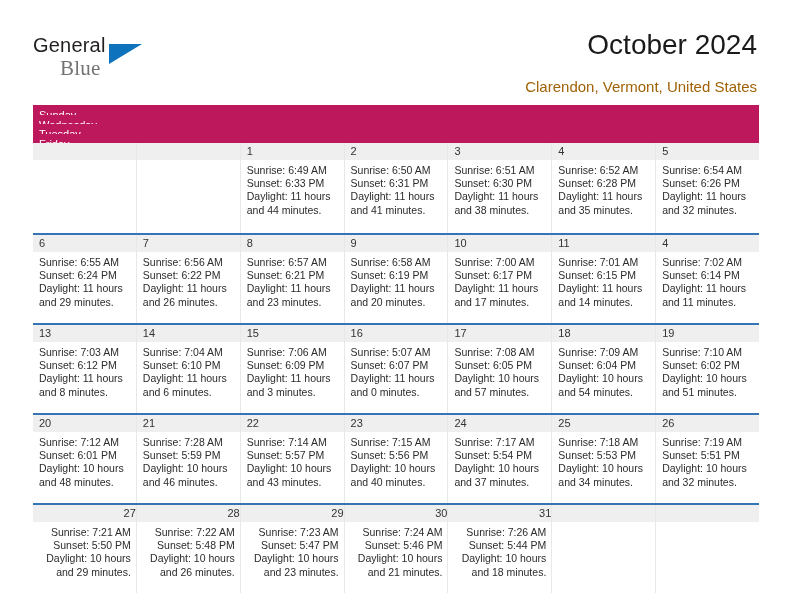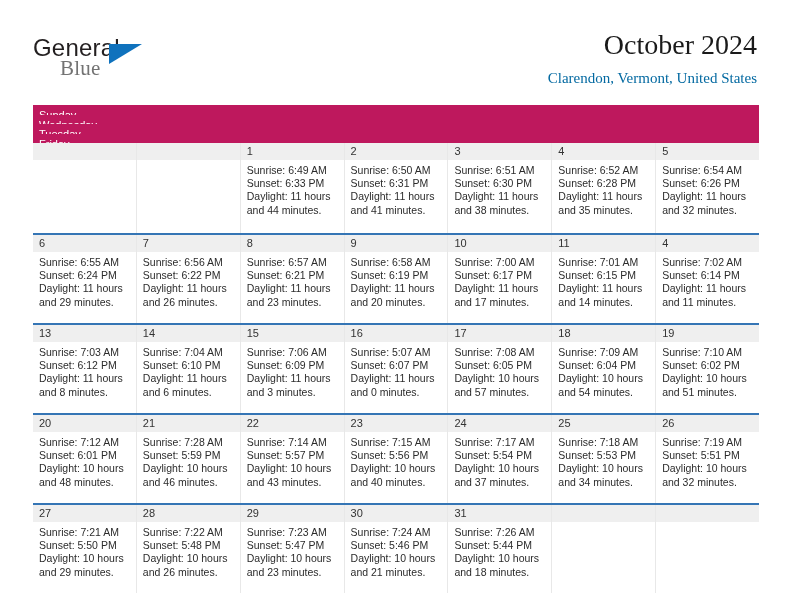--- a/index.html
+++ b/index.html
@@ -33,21 +33,21 @@
     position: absolute;
     left: 0;
     top: 6px;
     width: 120px;
     height: 56px;
   }
   .brand-general {
     position: absolute;
     left: 0;
     top: 0;
-    font-size: 24px;
+    font-size: 20px;
     letter-spacing: 0.2px;
     color: #231f20;
     font-family: "Liberation Sans", sans-serif;
   }
   .brand-blue {
     position: absolute;
     left: 27px;
     top: 22px;
     font-size: 21px;
     letter-spacing: 0.2px;
@@ -62,34 +62,33 @@
     height: 0;
     border-left: 33px solid #0f72bd;
     border-bottom: 20px solid transparent;
   }
 
   .title-block {
     position: absolute;
     right: 0;
     top: 0;
     text-align: right;
-    font-family: Liberation Serif, serif;
   }
   .month-title {
     font-size: 28px;
     font-weight: normal;
     color: #1a1a1a;
     line-height: 34px;
     white-space: nowrap;
   }
   .location {
     font-size: 15px;
-    color: #0369a1;
+    color: #a16207;
     line-height: 22px;
-    margin-top: 5px;
+    margin-top: 14px;
     white-space: nowrap;
   }
 
   
   .calendar {
     position: absolute;
     left: 33px;
     top: 105px;
     width: 726px;
   }
@@ -114,20 +113,21 @@
     display: flex;
     height: 90px;
     border-top: 2px solid #3575b5;
     box-sizing: border-box;
   }
   .week:first-of-type {
     border-top: none;
   }
   .week.last {
     border-bottom: none;
+    text-align: right;
   }
 
   .daycell {
     flex: 1 1 0;
     box-sizing: border-box;
     border-left: 1px solid #e8e8e8;
     position: relative;
     overflow: hidden;
   }
   .daycell:first-child {

